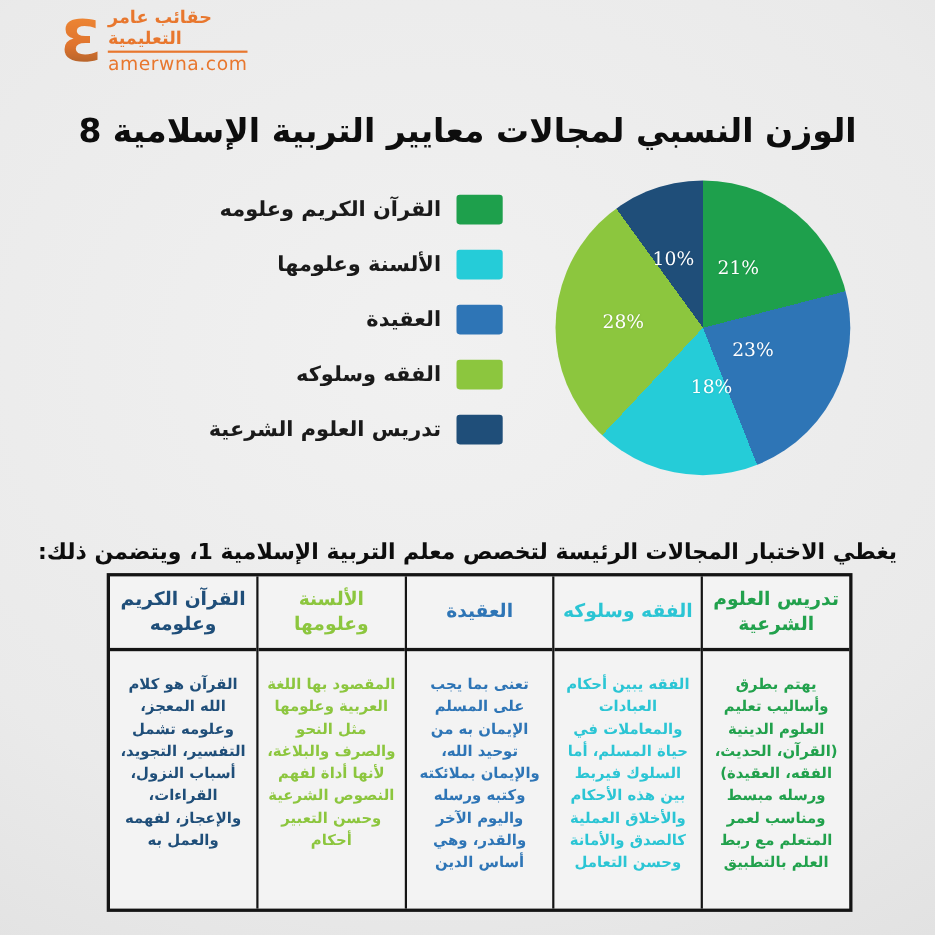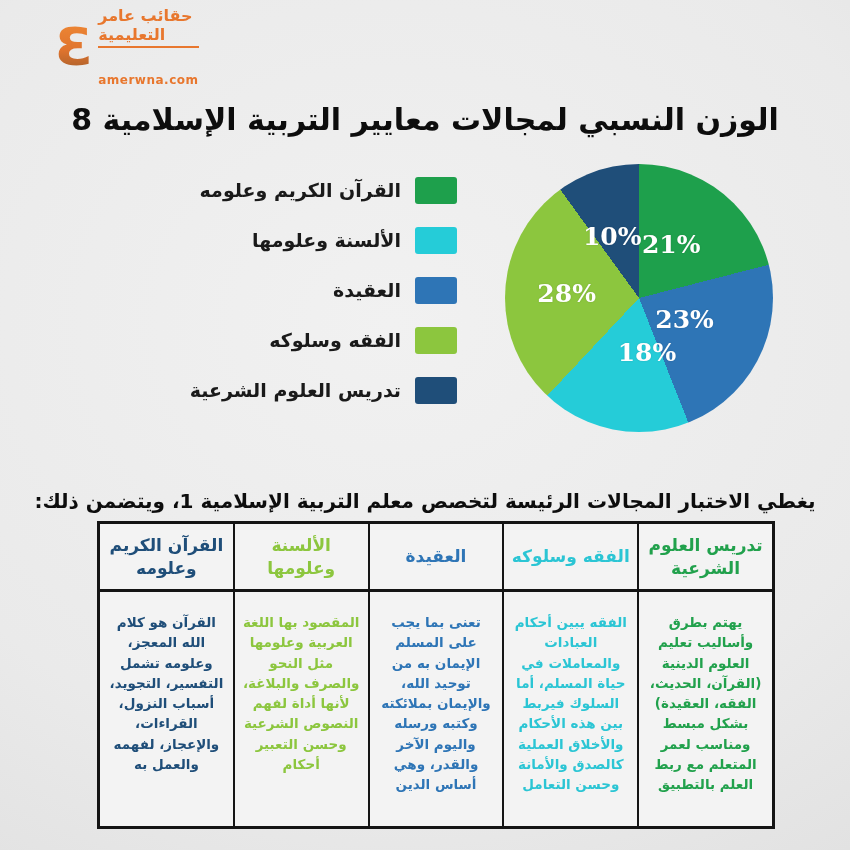--- a/index.html
+++ b/index.html
@@ -8,42 +8,42 @@
         background:radial-gradient(ellipse 115% 95% at 46% 38%, #f1f1f1 0%, #eaeaea 55%, #d8d8d8 112%);}
   
   .logo{position:absolute;left:56px;top:6px;display:flex;align-items:center;gap:6px;}
   .logo-mark{font-size:52px;font-weight:bold;line-height:58px;
              background:linear-gradient(180deg,#f08a35 0%,#e0742e 55%,#9c5b2b 100%);
              -webkit-background-clip:text;background-clip:text;color:transparent;
              transform:scaleX(1.05);}
   .logo-text{display:flex;flex-direction:column;align-items:flex-end;direction:rtl;}
   .logo-line{color:#e8772e;font-weight:bold;font-size:16px;line-height:19px;white-space:nowrap;}
   .logo-rule{width:100%;height:2px;background:#e8772e;margin:2px 0 1px;}
-  .logo-site{color:#e8772e;font-weight:bold;font-size:12px;letter-spacing:.5px;direction:ltr;margin-top:24px;}
+  .logo-site{color:#e8772e;font-weight:normal;font-size:17px;letter-spacing:.5px;direction:ltr;}
   
   .title{position:absolute;top:82px;left:0;width:100%;text-align:center;direction:rtl;
          font-size:30px;font-weight:bold;color:#0d0d0d;}
   .subtitle{position:absolute;top:461px;left:0;width:100%;text-align:center;direction:rtl;
             font-size:20px;font-weight:bold;color:#0d0d0d;margin-top:28px;}
   
   .legend{position:absolute;top:176px;right:393px;display:flex;flex-direction:column;}
   .legend-item{direction:rtl;display:flex;align-items:center;margin-bottom:22px;height:28px;}
   .swatch{width:42px;height:27px;border-radius:3px;margin-left:14px;flex:0 0 auto;}
   .legend-label{font-size:19px;font-weight:bold;color:#1a1a1a;white-space:nowrap;}
   
   .pie-wrap{position:absolute;left:505px;top:164px;width:268px;height:268px;}
   .pie{width:268px;height:268px;border-radius:50%;
        background:conic-gradient(
          #1ea04c 0% 21%,
          #2e75b6 21% 44%,
          #25ccd8 44% 62%,
          #8cc63e 62% 90%,
          #1f4e79 90% 100%);}
   .pie-label{position:absolute;transform:translate(-50%,-50%);color:#ffffff;
-             font-family:"DejaVu Serif",serif;font-weight:bold;font-size:25px;
+             font-family:"DejaVu Serif",serif;font-weight:normal;font-size:17px;
              text-shadow:0 0 2px rgba(0,0,0,.15);text-align:center;}
   .pl-0{left:62%;top:30%;}
   .pl-1{left:67%;top:58%;}
   .pl-2{left:44%;top:70%;margin-left:24px;}
   .pl-3{left:23%;top:48%;}
   .pl-4{left:40%;top:27%;}
   
   .table{position:absolute;left:97px;top:521px;width:678px;height:308px;display:flex;
          border:3px solid #141414;background:#f3f3f3;box-sizing:border-box;}
   .col{flex:1 1 0;display:flex;flex-direction:column;border-left:2px solid #141414;min-width:0;}
@@ -127,17 +127,17 @@
     <div class="col">
       <div class="th t-blue">العقيدة</div>
       <div class="td t-blue">تعنى بما يجب على المسلم الإيمان به من توحيد الله، والإيمان بملائكته وكتبه ورسله واليوم الآخر والقدر، وهي أساس الدين</div>
     </div>
     <div class="col">
       <div class="th t-cyan">الفقه وسلوكه</div>
       <div class="td t-cyan">الفقه يبين أحكام العبادات والمعاملات في حياة المسلم، أما السلوك فيربط بين هذه الأحكام والأخلاق العملية كالصدق والأمانة وحسن التعامل</div>
     </div>
     <div class="col">
       <div class="th t-green">تدريس العلوم الشرعية</div>
-      <div class="td t-green">يهتم بطرق وأساليب تعليم العلوم الدينية (القرآن، الحديث، الفقه، العقيدة) بشكل مبسط ومناسب لعمر المتعلم مع ربط العلم بالتطبيق</div>
+      <div class="td t-green">يهتم بطرق وأساليب تعليم العلوم الدينية (القرآن، الحديث، الفقه، العقيدة) ورسله مبسط ومناسب لعمر المتعلم مع ربط العلم بالتطبيق</div>
     </div>
   </div>
 
 </div>
 
 </body></html>

